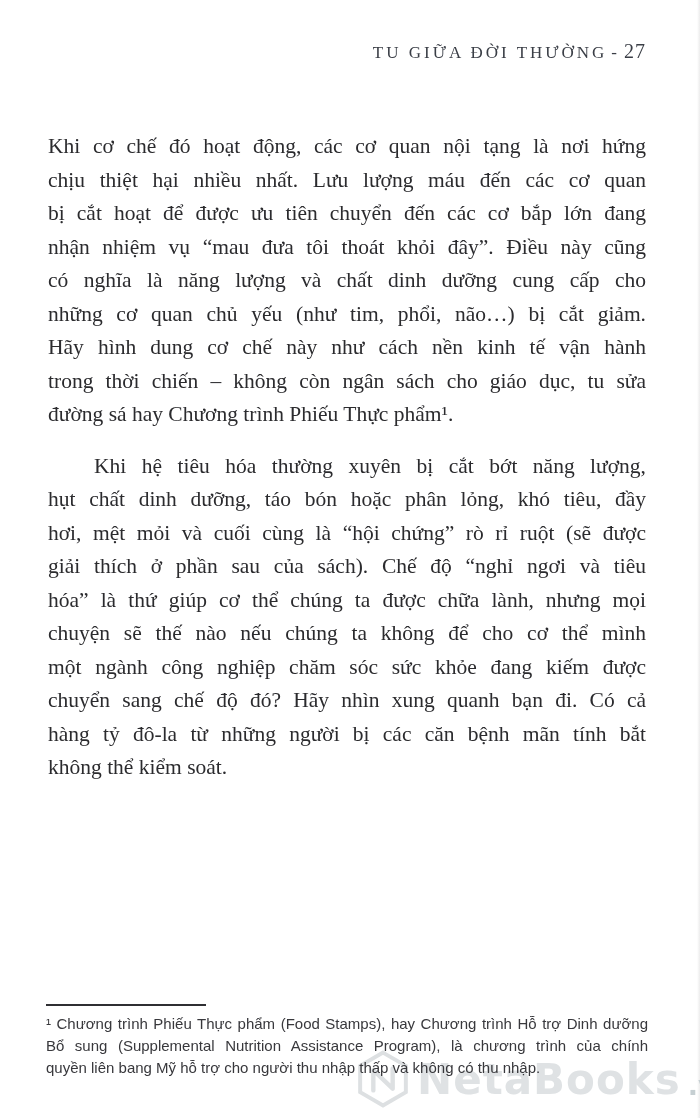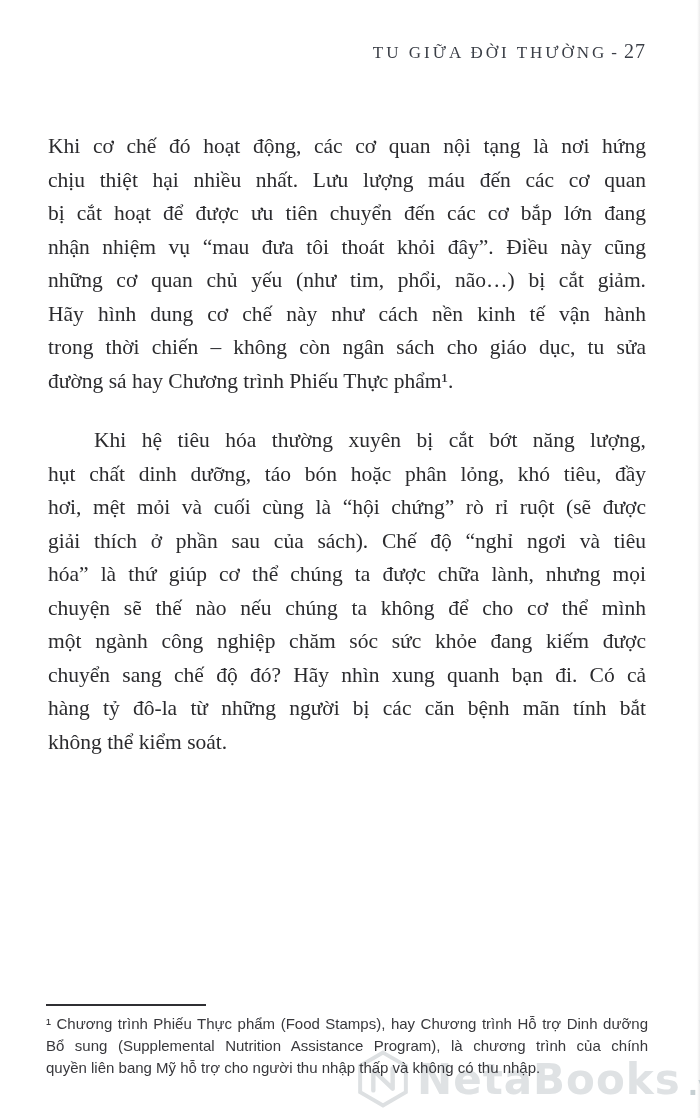--- a/index.html
+++ b/index.html
@@ -23,21 +23,21 @@
   }
   .header .pagenum{font-size:20px;letter-spacing:1px;}
   .header .hsep{margin:0 4px;}
   
   .bodytext{
     position:absolute;left:48px;top:130px;width:598px;
     font-size:21.5px;line-height:33.5px;
     color:var(--ink,#2b2b2e);
     z-index:2;
   }
-  .para + .para{margin-top:26px;}
+  .para + .para{margin-top:18px;}
   .line{
     text-align:justify;
     text-align-last:justify;
     white-space:normal;
   }
   .line.last{text-align-last:left;}
   .para.indent .line:first-child{text-indent:46px;}
   
   .footnote-area{
     position:absolute;left:46px;top:1004px;width:602px;z-index:3;
@@ -76,20 +76,21 @@
   <div class="header">
     <span>TU GIỮA ĐỜI THƯỜNG</span><span class="hsep">-</span><span class="pagenum">27</span>
   </div>
 
   <div class="bodytext" id="body-text">
       <div class="para">
         <div class="line">Khi cơ chế đó hoạt động, các cơ quan nội tạng là nơi hứng</div>
         <div class="line">chịu thiệt hại nhiều nhất. Lưu lượng máu đến các cơ quan</div>
         <div class="line">bị cắt hoạt để được ưu tiên chuyển đến các cơ bắp lớn đang</div>
         <div class="line">nhận nhiệm vụ “mau đưa tôi thoát khỏi đây”. Điều này cũng</div>
+        <div class="line">có nghĩa là năng lượng và chất dinh dưỡng cung cấp cho</div>
         <div class="line">những cơ quan chủ yếu (như tim, phổi, não…) bị cắt giảm.</div>
         <div class="line">Hãy hình dung cơ chế này như cách nền kinh tế vận hành</div>
         <div class="line">trong thời chiến – không còn ngân sách cho giáo dục, tu sửa</div>
         <div class="line last">đường sá hay Chương trình Phiếu Thực phẩm¹.</div>
       </div>
       <div class="para indent">
         <div class="line">Khi hệ tiêu hóa thường xuyên bị cắt bớt năng lượng,</div>
         <div class="line">hụt chất dinh dưỡng, táo bón hoặc phân lỏng, khó tiêu, đầy</div>
         <div class="line">hơi, mệt mỏi và cuối cùng là “hội chứng” rò rỉ ruột (sẽ được</div>
         <div class="line">giải thích ở phần sau của sách). Chế độ “nghỉ ngơi và tiêu</div>

